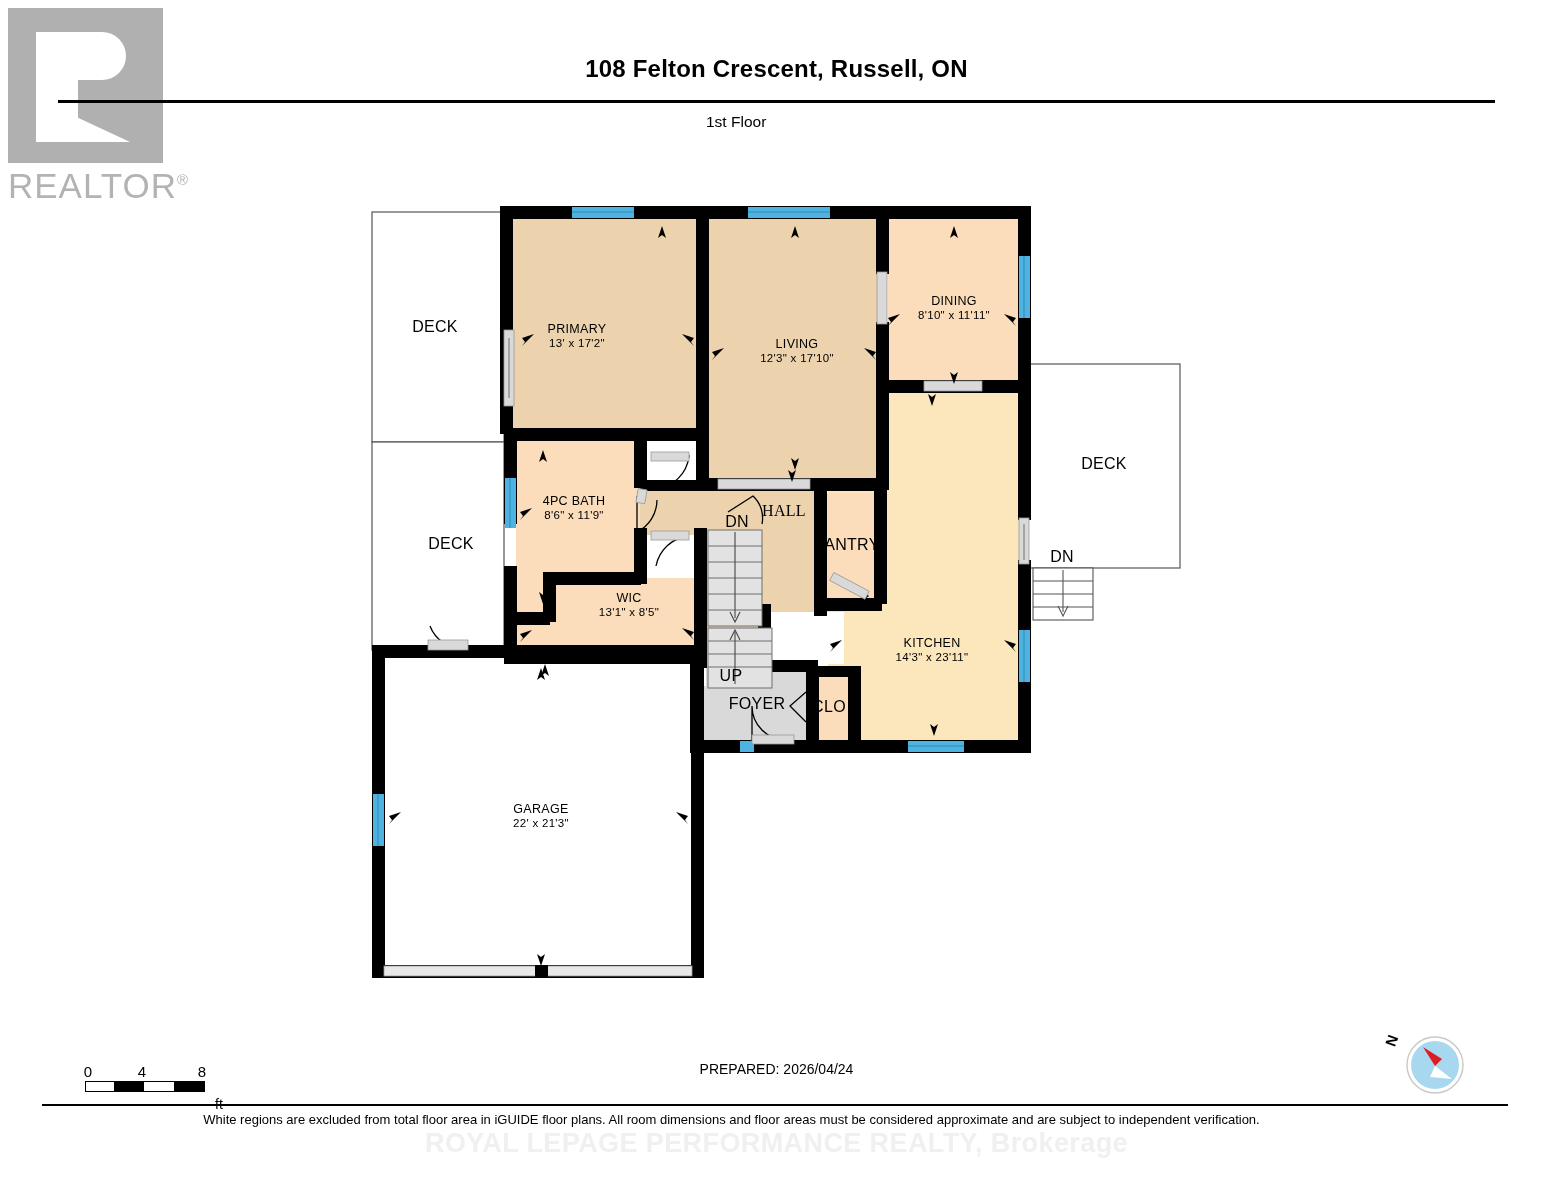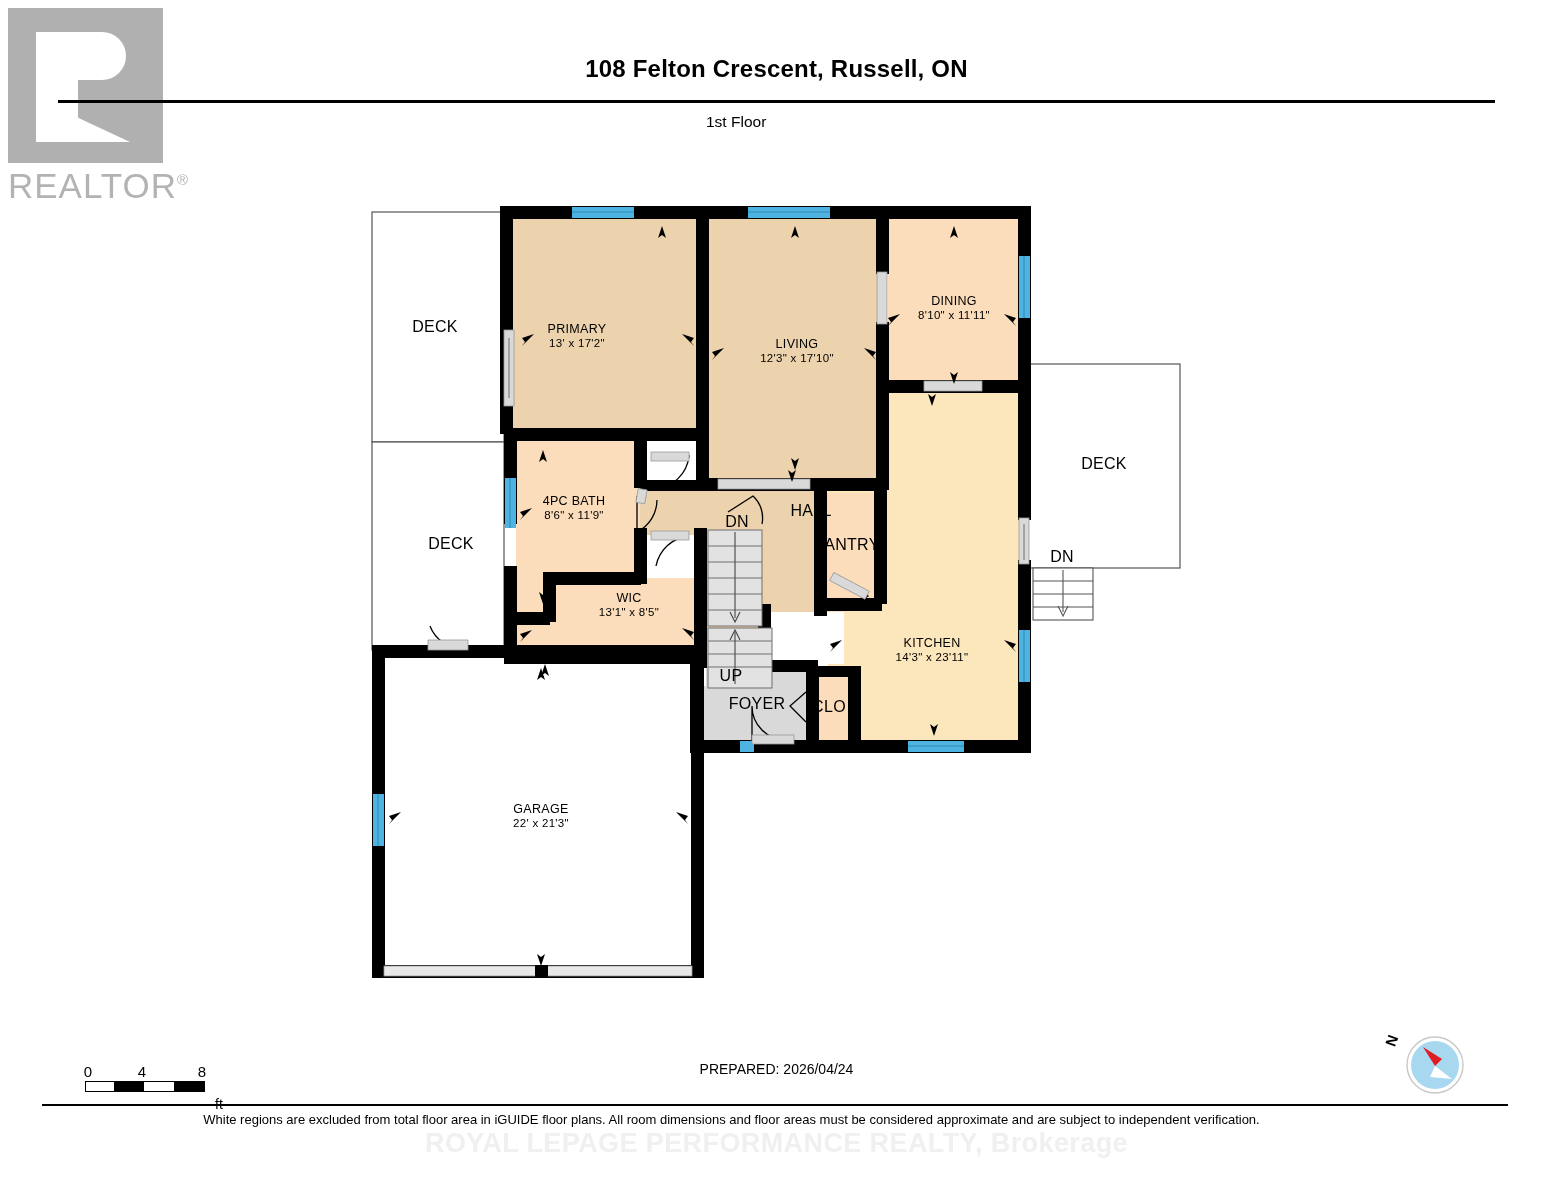--- a/index.html
+++ b/index.html
@@ -476,21 +476,21 @@
   </div>
   <div class="fp-room-label" style="left:541px; top:816px;">
     <span>GARAGE</span>
     <span class="dim">22' x 21'3"</span>
   </div>
 
   
   <div class="fp-small-label" style="left:435px; top:327px;">DECK</div>
   <div class="fp-small-label" style="left:451px; top:544px;">DECK</div>
   <div class="fp-small-label" style="left:1104px; top:464px;">DECK</div>
-  <div class="fp-small-label" style="left:811px; top:511px;">HALL</div>
+  <div class="fp-small-label" style="left:784px; top:511px;font-family:Liberation Serif, serif;">HALL</div>
   <div class="fp-small-label" style="left:847px; top:545px;">PANTRY</div>
   <div class="fp-small-label" style="left:829px; top:707px;">CLO</div>
   <div class="fp-small-label" style="left:757px; top:704px;">FOYER</div>
   <div class="fp-small-label" style="left:737px; top:522px;">DN</div>
   <div class="fp-small-label" style="left:731px; top:676px;">UP</div>
   <div class="fp-small-label" style="left:1062px; top:557px;">DN</div>
 </div>
 
 <div id="scale-bar">
   <div id="scale-ticks">

